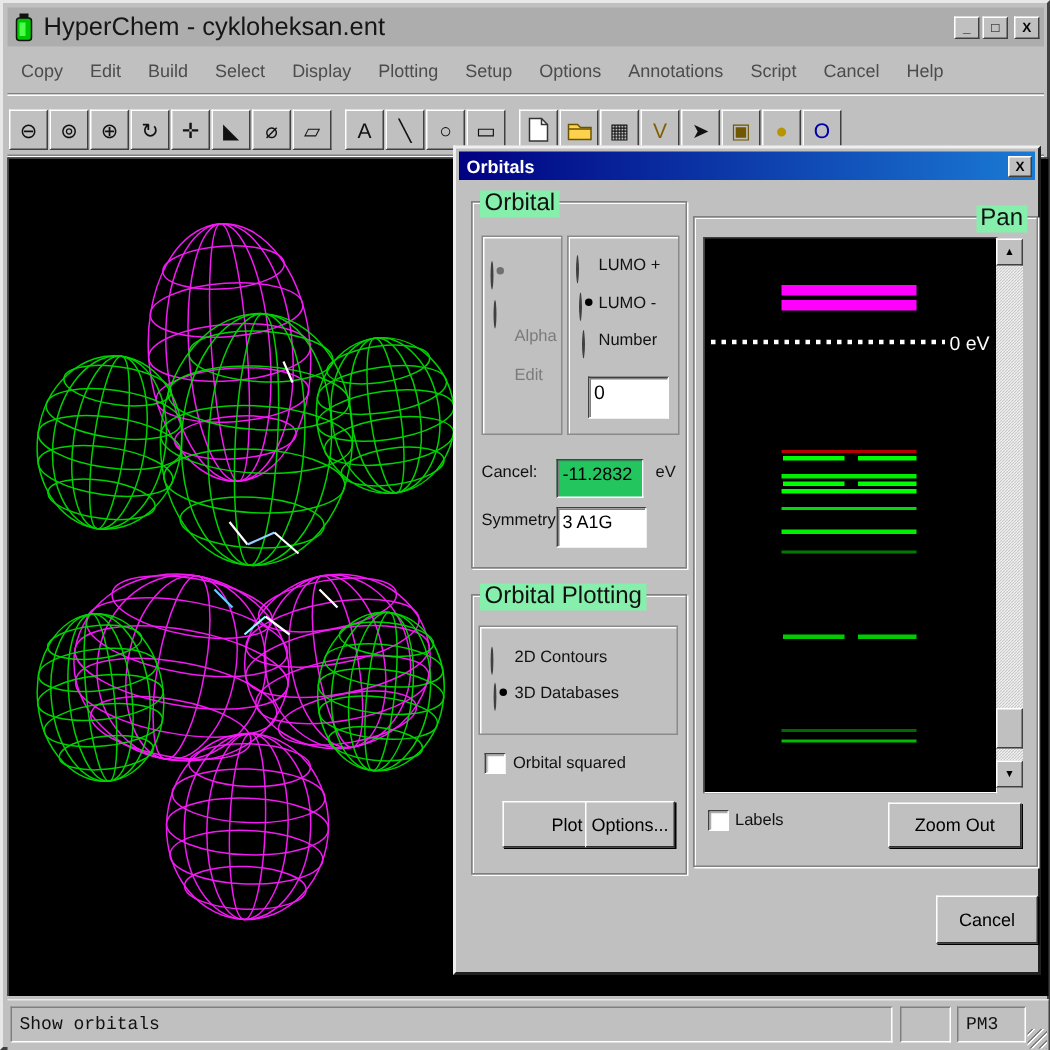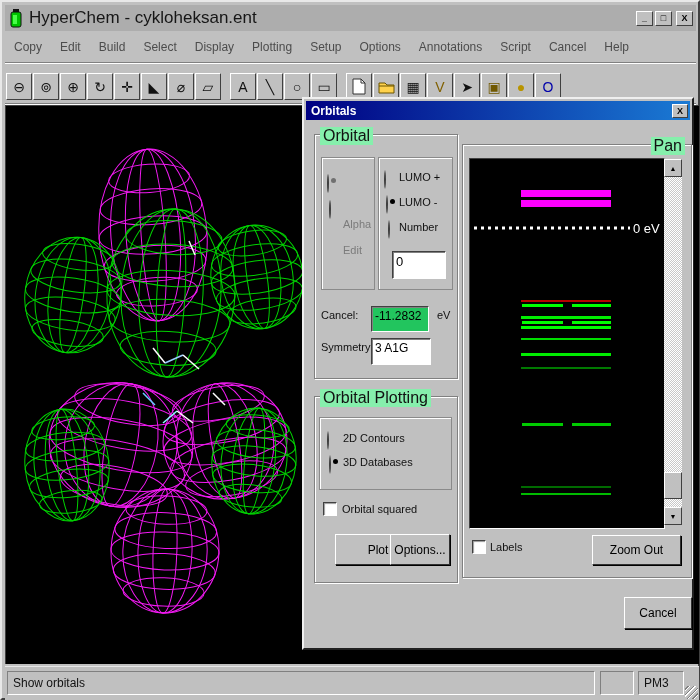--- a/index.html
+++ b/index.html
@@ -55,21 +55,21 @@
     display:flex;align-items:center;justify-content:center;font-size:12px;color:#000;box-sizing:border-box;}
   
   .dither{background-color:#c8c8c8;background-image:
     linear-gradient(45deg,#fff 25%,transparent 25%,transparent 75%,#fff 75%),
     linear-gradient(45deg,#fff 25%,transparent 25%,transparent 75%,#fff 75%);
     background-size:2px 2px;background-position:0 0,1px 1px;}
   .sb-btn{background:#c0c0c0;border-top:1px solid #fff;border-left:1px solid #fff;
     border-right:1px solid #404040;border-bottom:1px solid #404040;box-sizing:border-box;
     display:flex;align-items:center;justify-content:center;font-size:7px;color:#000;}
   
-  #statusbar{left:3px;top:664px;width:694px;height:33px;background:#c0c0c0;border-top:1px solid #e8e8e8;}
+  #statusbar{left:3px;top:664px;width:694px;height:33px;background:#c0c0c0;border-top:1px solid #e8e8e8;font-family:Liberation Mono, monospace;}
   .status-panel{position:absolute;top:4px;height:24px;border-top:1px solid #808080;border-left:1px solid #808080;
     border-bottom:1px solid #fff;border-right:1px solid #fff;font-size:12px;color:#111;
     display:flex;align-items:center;padding-left:5px;box-sizing:border-box;}
   #grip{position:absolute;right:1px;bottom:1px;width:13px;height:13px;
     background:repeating-linear-gradient(135deg,transparent 0 2px,#808080 2px 3px,#fff 3px 4px);}
 </style>
 </head>
 <body>
 
 <div id="win">

